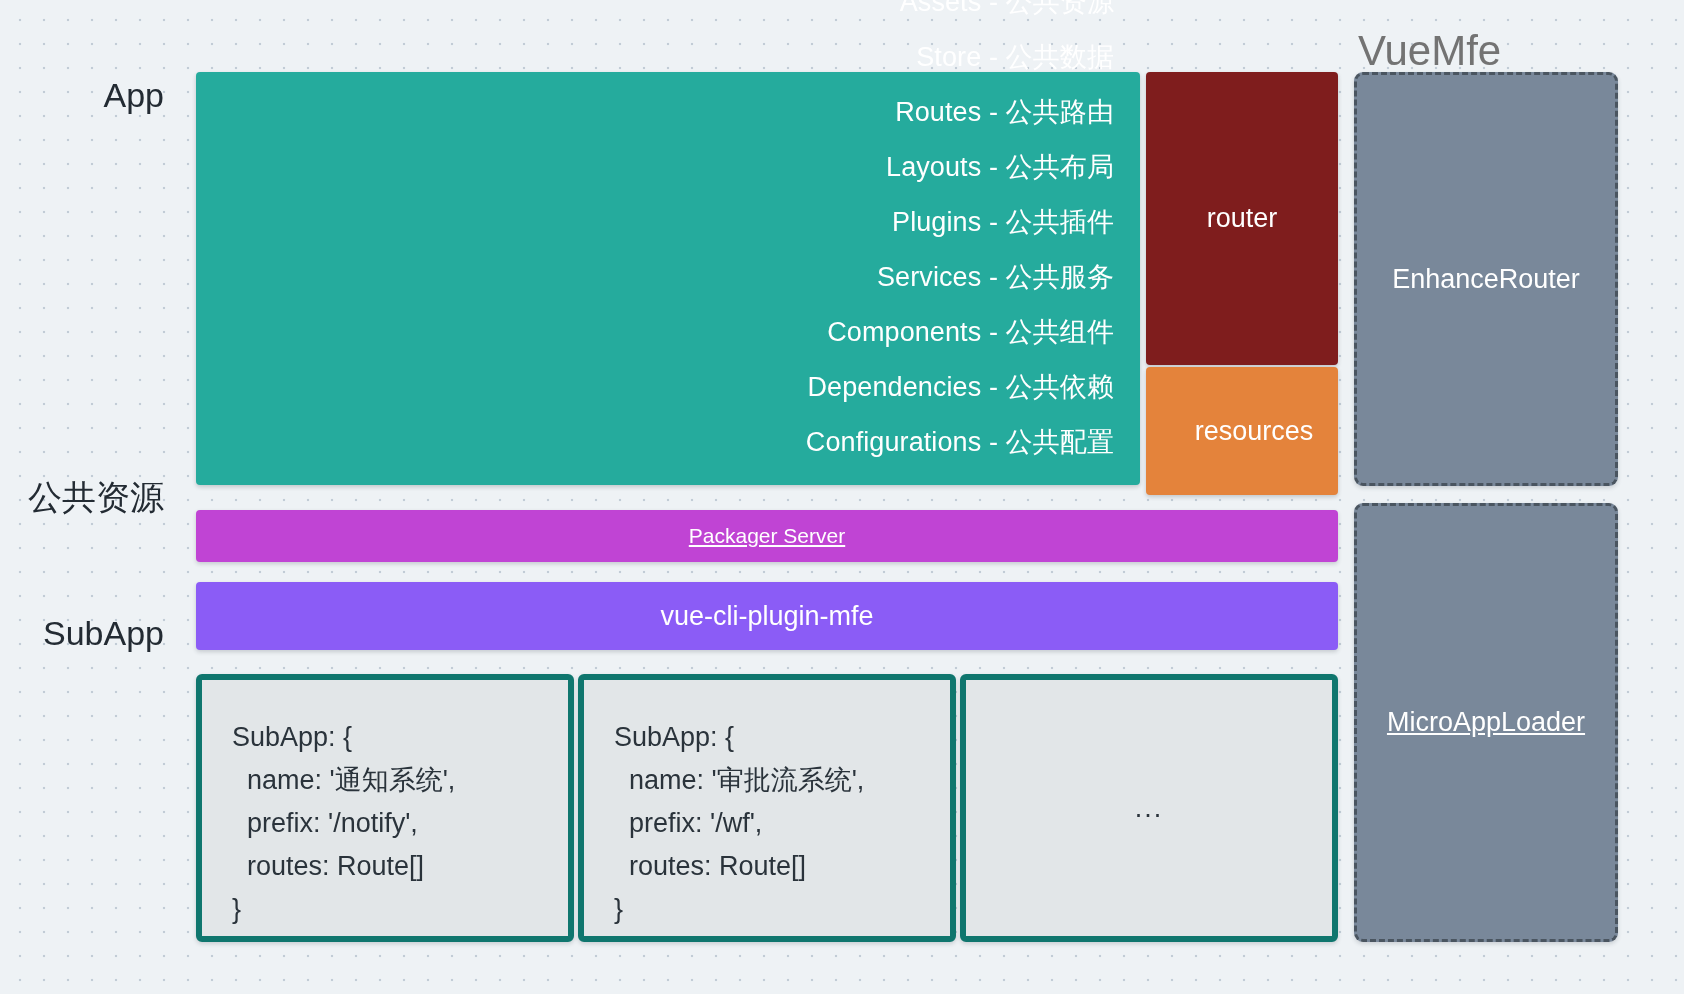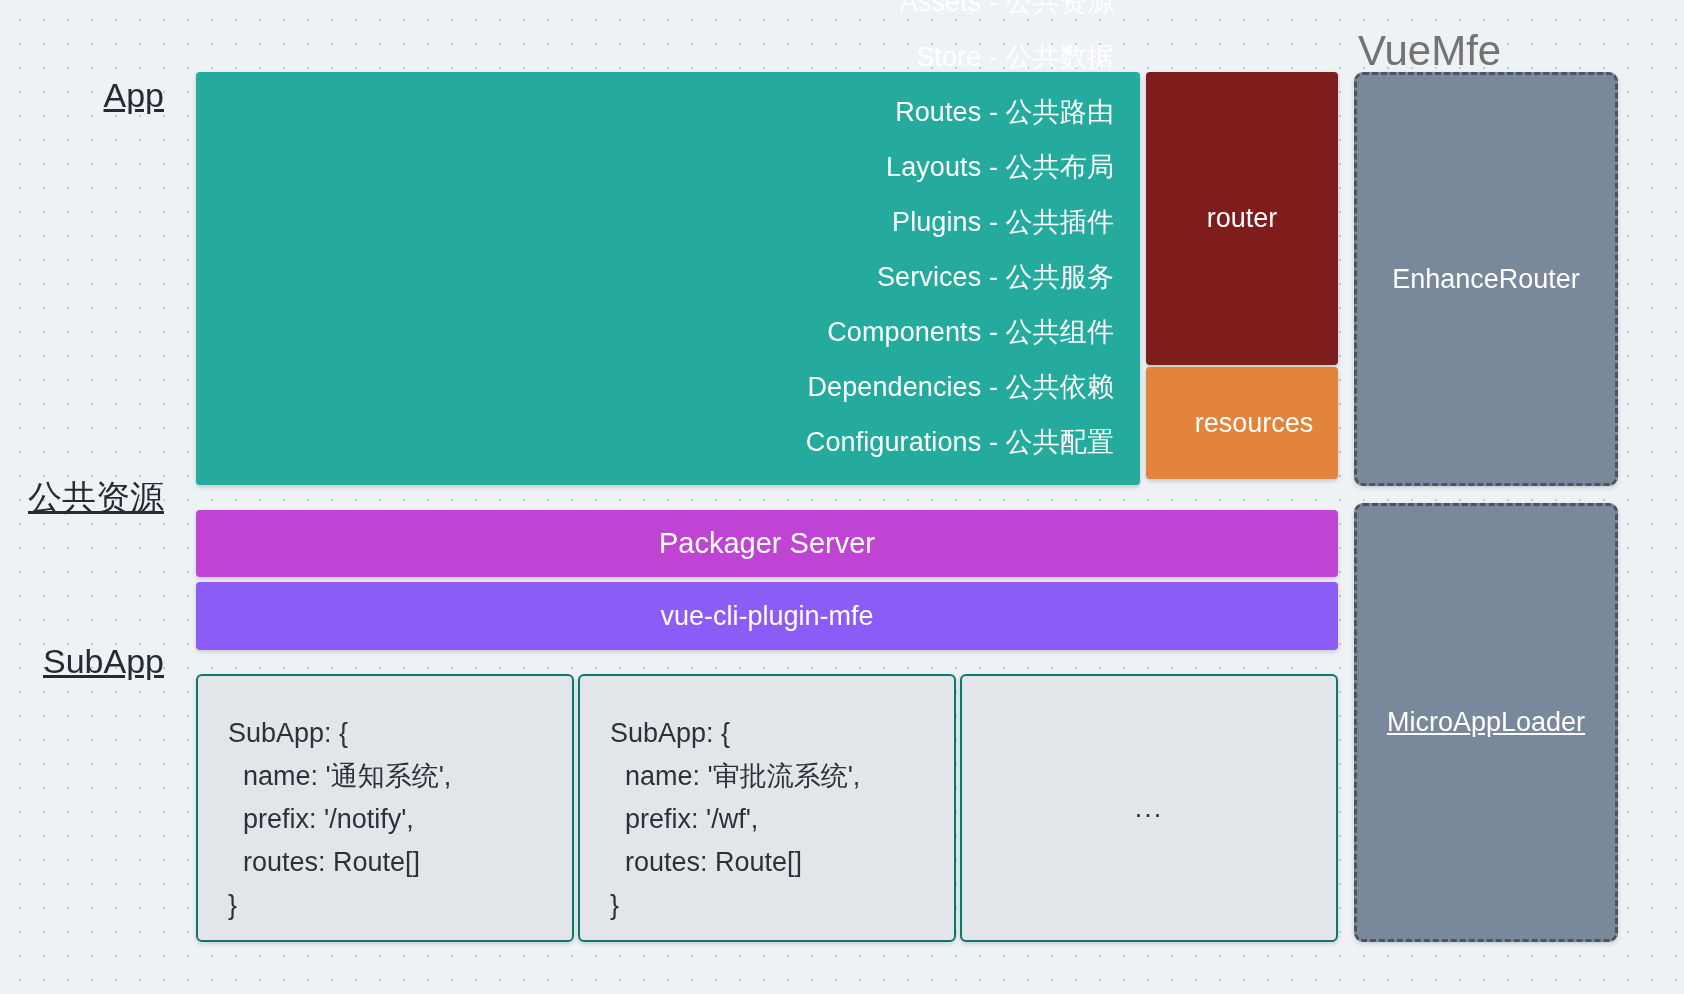--- a/index.html
+++ b/index.html
@@ -34,25 +34,24 @@
     color: #ffffff;
   }
 
   
   .row-label {
     position: absolute;
     color: #232b33;
     text-align: right;
     white-space: nowrap;
     line-height: 1;
-    text-decoration: underline;
   }
   #label-app      { right: 1520px; top: 78px;  font-size: 34px; }
   #label-base     { right: 1520px; top: 480px; font-size: 34px; }
-  #label-subapp   { right: 1520px; top: 644px; font-size: 34px; }
+  #label-subapp   { right: 1520px; top: 616px; font-size: 34px; }
 
   #label-vuemfe {
     position: absolute;
     left: 1358px;
     top: 30px;
     font-size: 42px;
     color: #737373;
     white-space: nowrap;
     line-height: 1;
   }
@@ -93,55 +92,56 @@
     background: #7f1d1d;
     font-size: 27px;
     box-shadow: 0 2px 4px rgba(40,50,60,0.22);
   }
 
   
   #resources-box {
     left: 1146px;
     top: 367px;
     width: 192px;
-    height: 112px;
+    height: 128px;
     background: #e4833b;
     font-size: 27px;
     box-shadow: 0 2px 4px rgba(40,50,60,0.22);
     padding-left: 24px;
   }
 
   
   #packager-box {
     left: 196px;
     top: 510px;
     width: 1142px;
-    height: 67px;
+    height: 52px;
     background: #c044d4;
-    font-size: 29px;
+    font-size: 21px;
     box-shadow: 0 2px 4px rgba(40,50,60,0.20);
+    text-decoration: underline;
   }
 
   
   #plugin-box {
     left: 196px;
     top: 582px;
     width: 1142px;
     height: 68px;
     background: #8b5cf6;
     font-size: 27px;
     box-shadow: 0 2px 4px rgba(40,50,60,0.20);
   }
 
   
   .subapp-card {
     position: absolute;
     box-sizing: border-box;
     background: #e2e6e8;
-    border: 2px solid #0f766e;
+    border: 6px solid #0f766e;
     border-radius: 6px;
     box-shadow: 0 2px 4px rgba(40,50,60,0.18);
     padding: 36px 0 0 30px;
     color: #2a333b;
     font-size: 27px;
     line-height: 43px;
     white-space: pre;
   }
   #subapp-1 { left: 196px; top: 674px;  width: 378px; height: 268px; }
   #subapp-2 { left: 578px; top: 674px;  width: 378px; height: 268px; }

